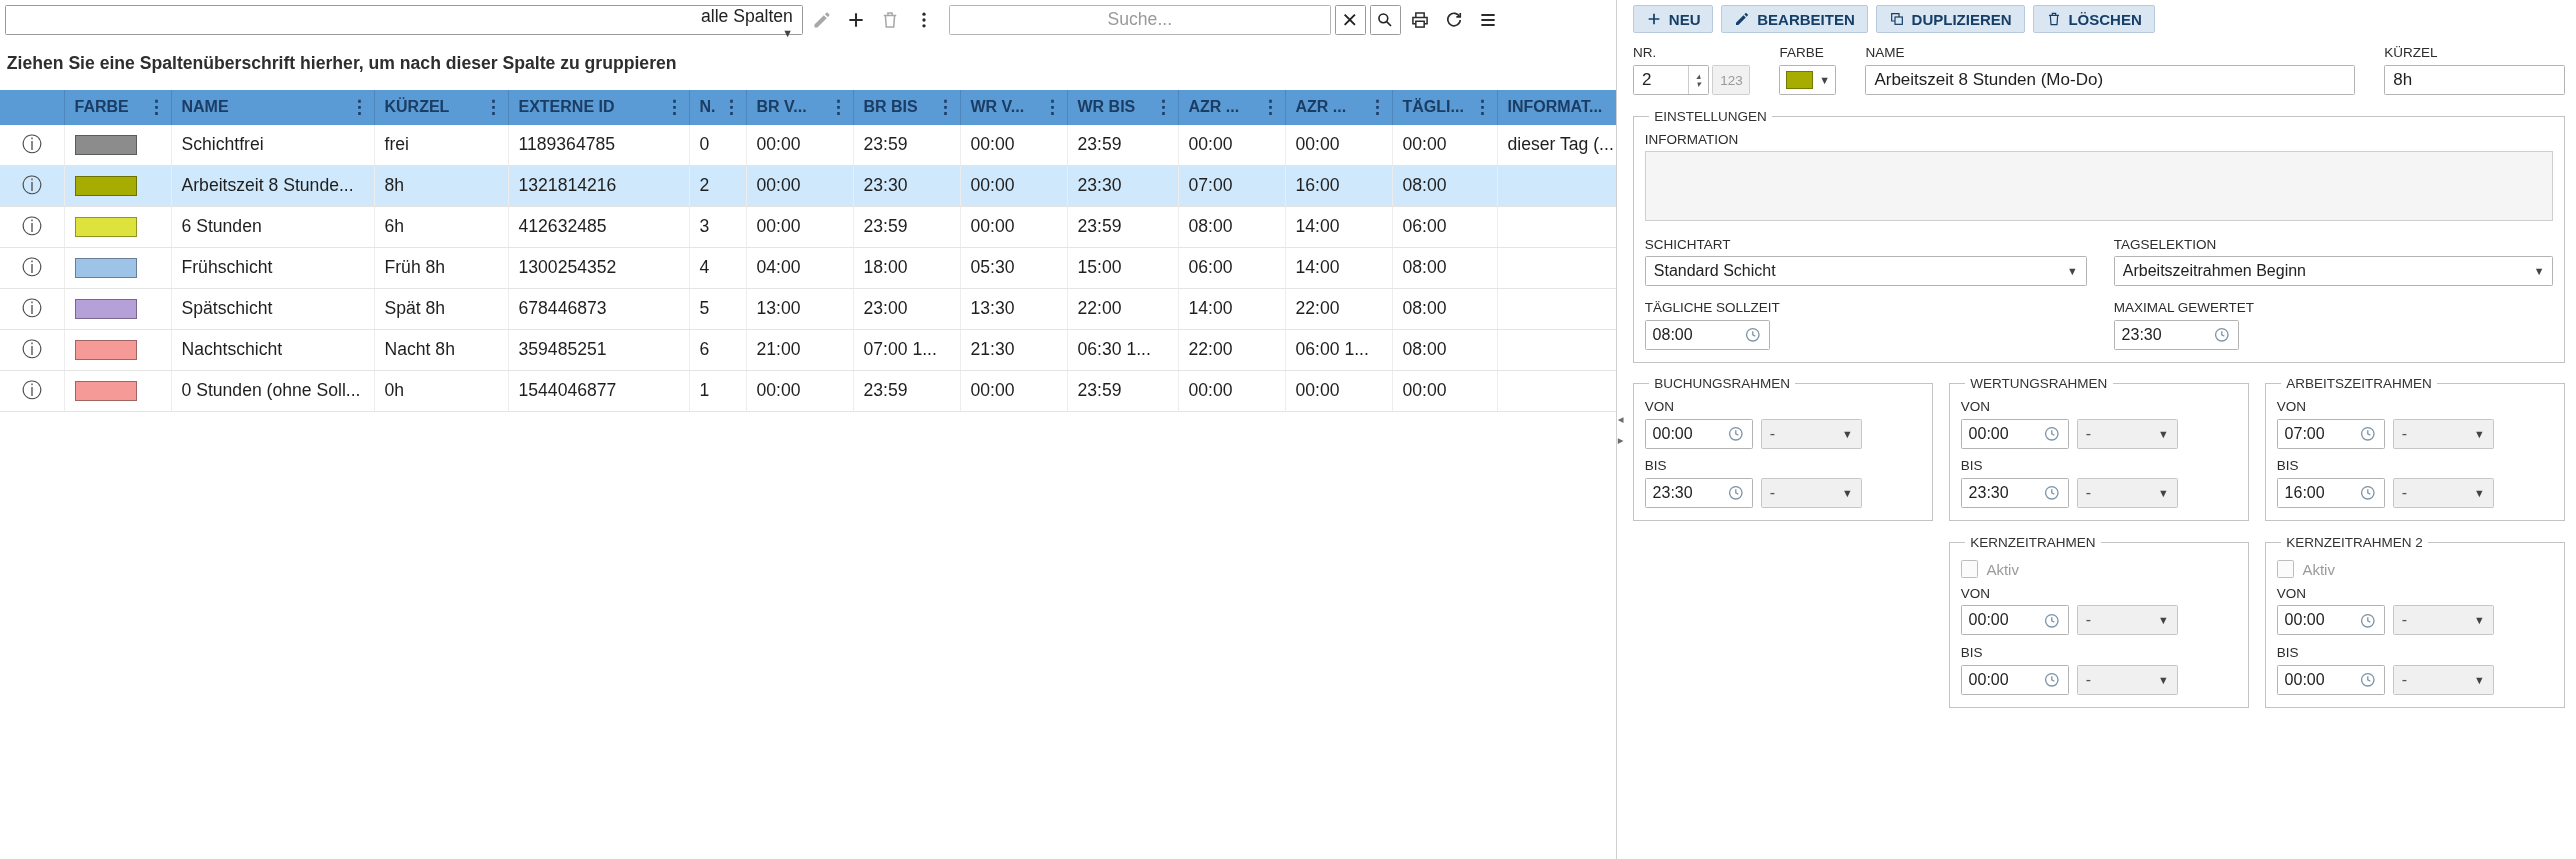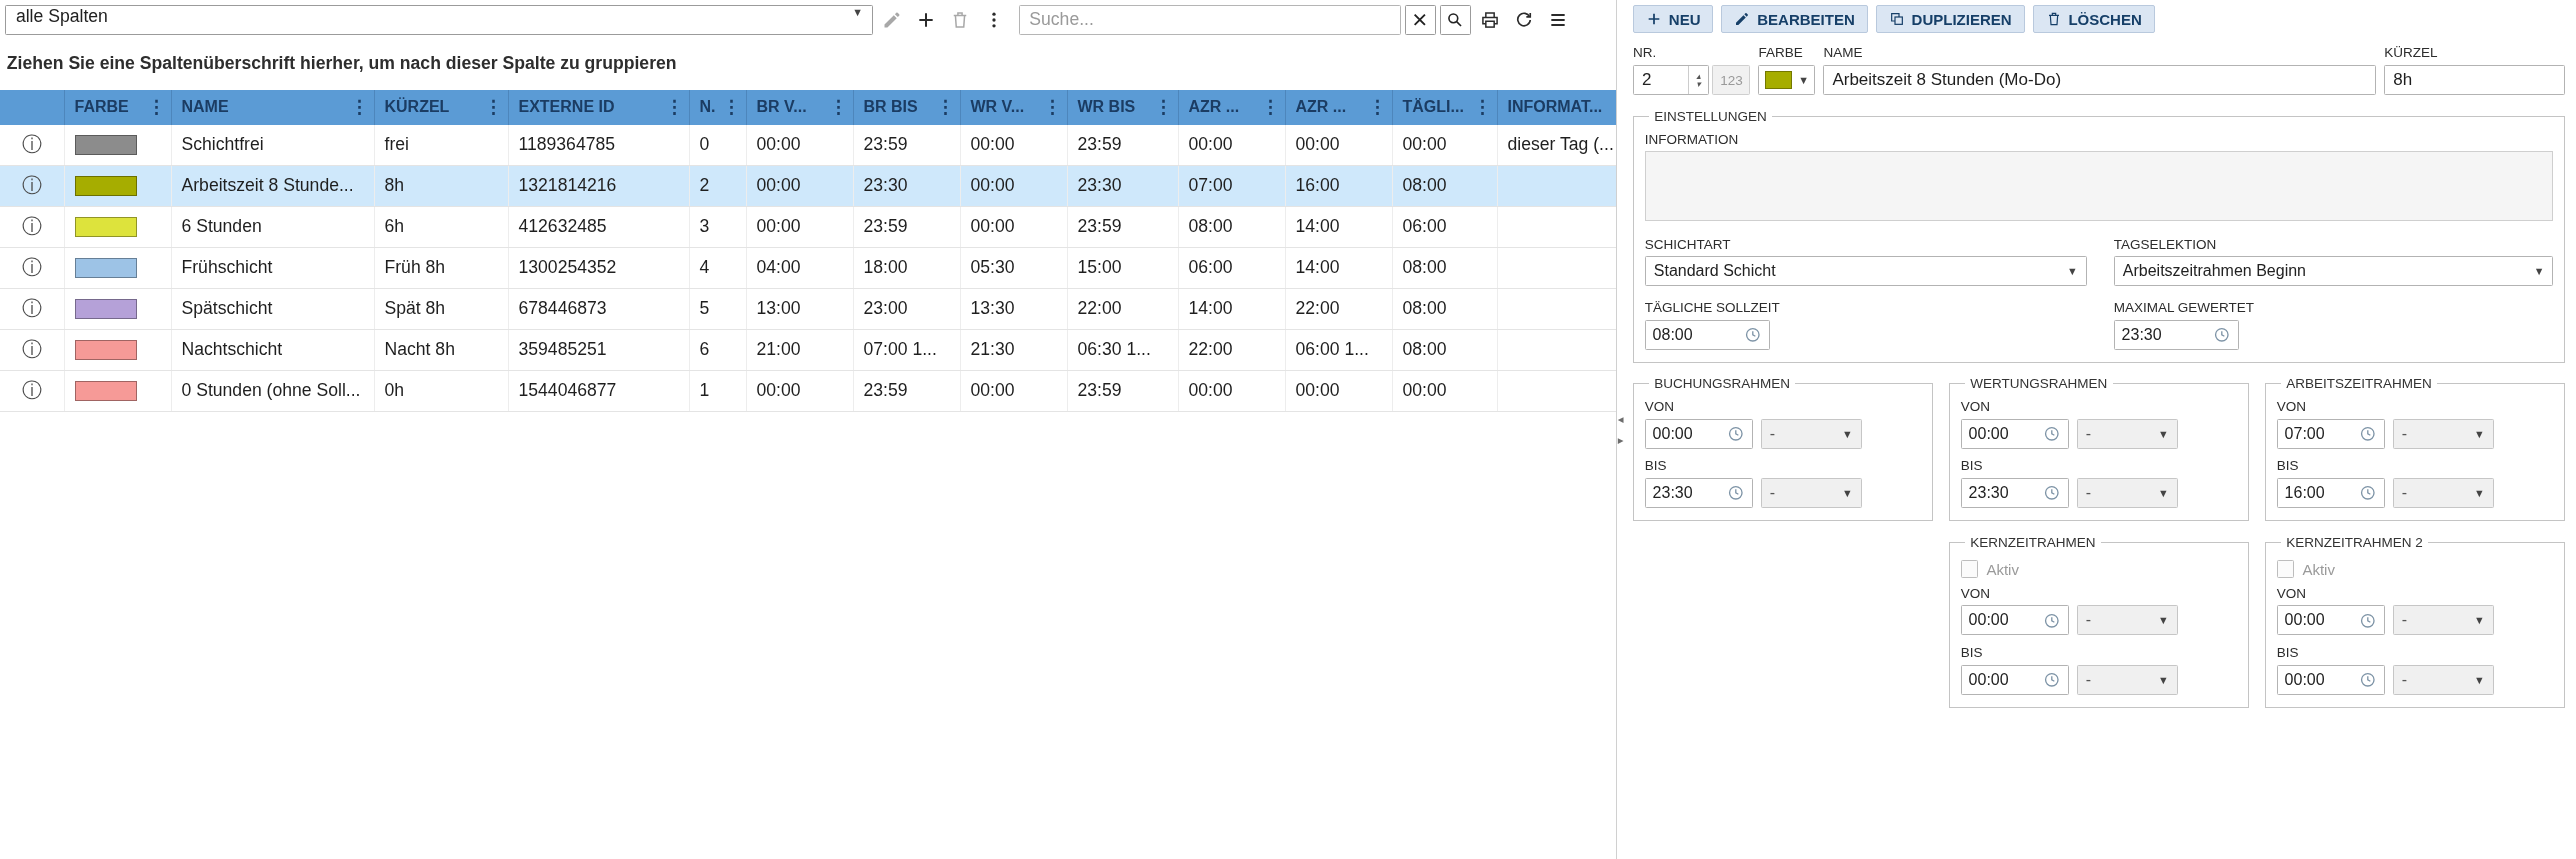--- a/index.html
+++ b/index.html
@@ -4,27 +4,27 @@
 <style>
   * { box-sizing: border-box; margin: 0; padding: 0; }
   html,body { width: 2576px; height: 859px; }
   body {
     font-family: "Liberation Sans", sans-serif;
     background: #fff; color: #222; overflow: hidden; position: relative;
   }
   
   .left-pane { position: absolute; left: 0; top: 0; width: 1616px; height: 100%; background: #fff; }
   .toolbar { display: flex; align-items: center; gap: 4px; padding: 4.7px 5.4px; height: 39px; }
-  .combo { width: 868px; height: 30px; border: 0.7px solid #9b9b9b; border-radius: 1.4px; background: #fff;
-           display: flex; align-items: flex-start; justify-content: space-between; padding: 0 9.5px; font-size: 17.6px; }
+  .combo { width: 798px; height: 30px; border: 0.7px solid #9b9b9b; border-radius: 1.4px; background: #fff;
+           display: flex; align-items: flex-end; justify-content: space-between; padding: 0 9.5px; font-size: 17.6px; flex-direction: column; }
   .dd-arr { font-size: 10.8px; color: #444; }
   .tbtn { width: 30px; height: 30px; background: none; border: none; display: flex; align-items: center; justify-content: center; color: #2b2b2b; cursor: pointer; }
   .tbtn.disabled { color: #a8a8a8; }
   .tbtn svg { width: 20px; height: 20px; }
-  .search { width: 382px; height: 30px; border: 0.7px solid #b5b5b5; border-radius: 1.4px; padding: 0 9.5px; font-size: 17.6px; color: #333; margin-left: 5.4px; font-family: inherit; }
+  .search { width: 382px; height: 30px; border: 0.7px solid #b5b5b5; border-radius: 1.4px; padding: 0 9.5px; font-size: 17.6px; color: #333; margin-left: 5.4px; font-family: inherit; text-align: center; }
   .search::placeholder { color: #9a9a9a; }
   .boxbtn { width: 31px; height: 30px; border: 0.7px solid #9b9b9b; background: #fff; border-radius: 1.4px; display: flex; align-items: center; justify-content: center; color: #222; cursor: pointer; }
   .boxbtn svg { width: 17.6px; height: 17.6px; }
   .group-hint { padding: 13.5px 6.8px 16px; font-size: 17.6px; font-weight: bold; color: #2e2e2e; }
   
   .grid-head { display: flex; height: 35px; background: #5b9bd5; }
   .hc { display: flex; align-items: center; justify-content: space-between; padding: 0 5.4px 0 9.5px;
         color: #1b3c63; font-weight: bold; font-size: 16px; border-right: 0.7px solid rgba(27,60,99,0.22);
         overflow: hidden; white-space: nowrap; }
   .hc .dots { font-size: 18px; margin-left: 2.7px; }
@@ -49,21 +49,21 @@
               border-left: 0.7px solid #d0d0d0; border-right: 0.7px solid #d0d0d0; background: #fff;
               display: flex; flex-direction: column; align-items: center; justify-content: center; gap: 6.8px;
               color: #6d6d6d; font-size: 11.5px; cursor: col-resize; }
   
   .right-pane { position: absolute; left: 1625px; top: 0; width: 951px; height: 100%; padding: 5.4px 10.8px 0 8px; background: #fff; }
   .actions { display: flex; gap: 8px; margin-bottom: 12px; }
   .abtn { height: 28px; display: flex; align-items: center; gap: 6.8px; padding: 0 12px;
           background: #dbe6f3; border: 0.7px solid #b9c9dd; border-radius: 2px;
           color: #163f68; font-weight: bold; font-size: 15px; cursor: pointer; }
   .abtn svg { width: 16px; height: 16px; }
-  .formrow { display: flex; gap: 8px; margin-bottom: 13.5px; }
+  .formrow { display: flex; gap: 29px; margin-bottom: 13.5px; }
   .fgroup { display: flex; flex-direction: column; }
   .flabel { font-size: 13.5px; color: #2d2d2d; margin-bottom: 4.7px; }
   .inp { height: 30px; border: 0.7px solid #b3b3b3; border-radius: 1.4px; background: #fff;
          font-size: 17px; padding: 0 8px; color: #1e1e1e; font-family: inherit; }
   .nr-wrap { display: flex; gap: 3.4px; }
   .nr-input { width: 76px; height: 30px; border: 0.7px solid #b3b3b3; border-radius: 1.4px; background: #fff;
               display: flex; align-items: center; justify-content: space-between; padding: 0 0 0 8px; font-size: 17px; }
   .spin { display: flex; flex-direction: column; align-items: center; justify-content: center;
           border-left: 0.7px solid #ccc; height: 100%; width: 20px; color: #555; font-size: 8.8px; line-height: 8px; font-style: normal; }
   .badge123 { width: 38px; height: 30px; background: #f1f1f1; border: 0.7px solid #cfcfcf; color: #9a9a9a;

